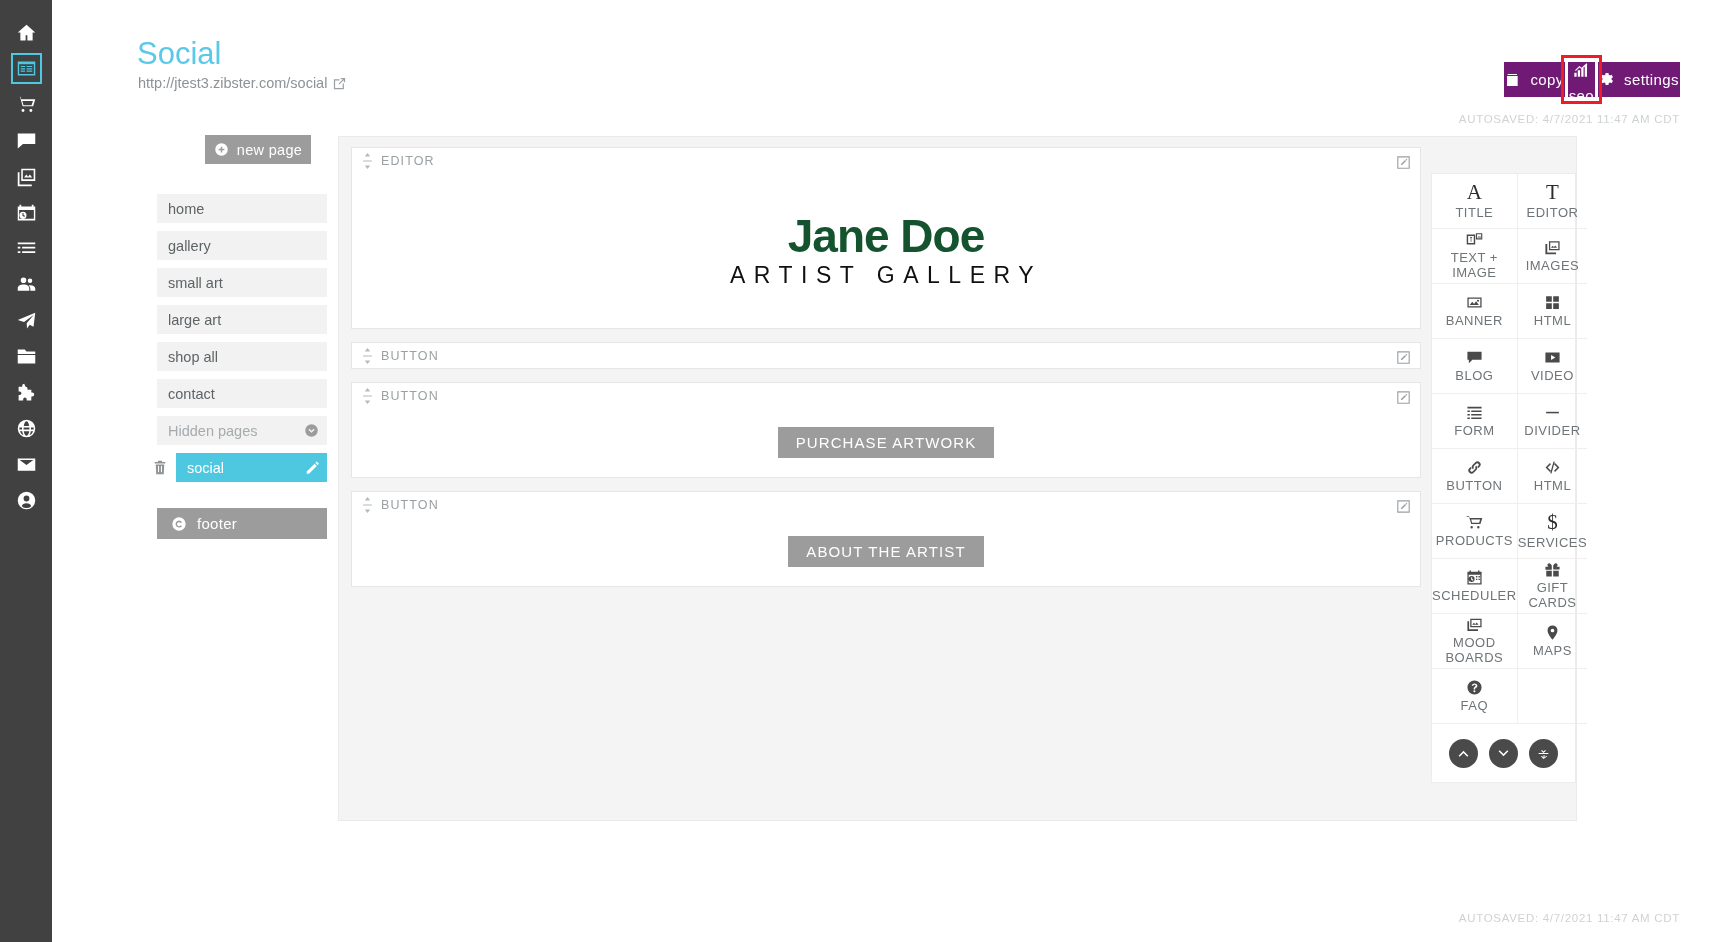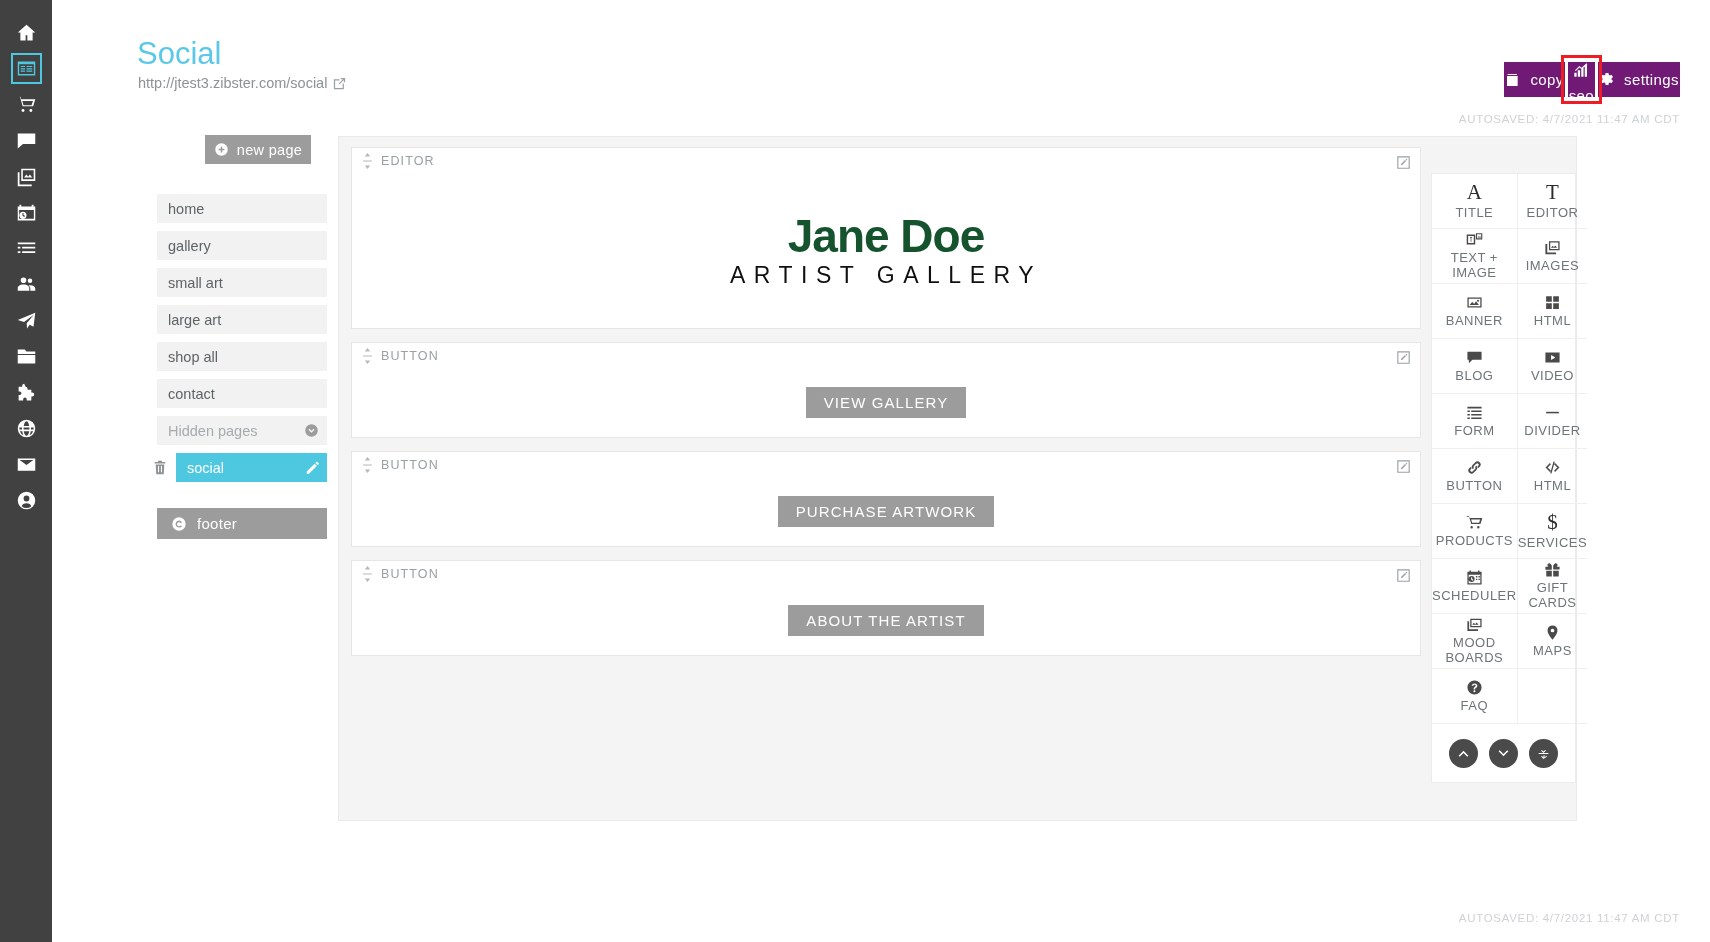--- a/index.html
+++ b/index.html
@@ -449,23 +449,20 @@
                   <path d="M6 0 9 4H3zM6 18 3 14h6zM1 8.4h10v1.2H1z"></path>
                 </svg>
             </span>
             <span>BUTTON</span>
           </div>
           <span class="edit-corner">
             <svg viewBox="0 0 24 24">
                 <path d="M2 2h20v20H2zm1.8 1.8v16.4h16.4V3.8zM8 14.2l6.4-6.4 1.8 1.8L9.8 16H8zm7.2-7.2 1.2-1.2 1.8 1.8-1.2 1.2z"></path>
               </svg>
           </span>
-          <div class="block-body">
-            <div class="site-btn">VIEW GALLERY</div>
-          </div>
         </div>
 
         <div class="block buttonblk">
           <div class="block-head">
             <span class="drag-handle">
               <svg viewBox="0 0 12 18">
                   <path d="M6 0 9 4H3zM6 18 3 14h6zM1 8.4h10v1.2H1z"></path>
                 </svg>
             </span>
             <span>BUTTON</span>

